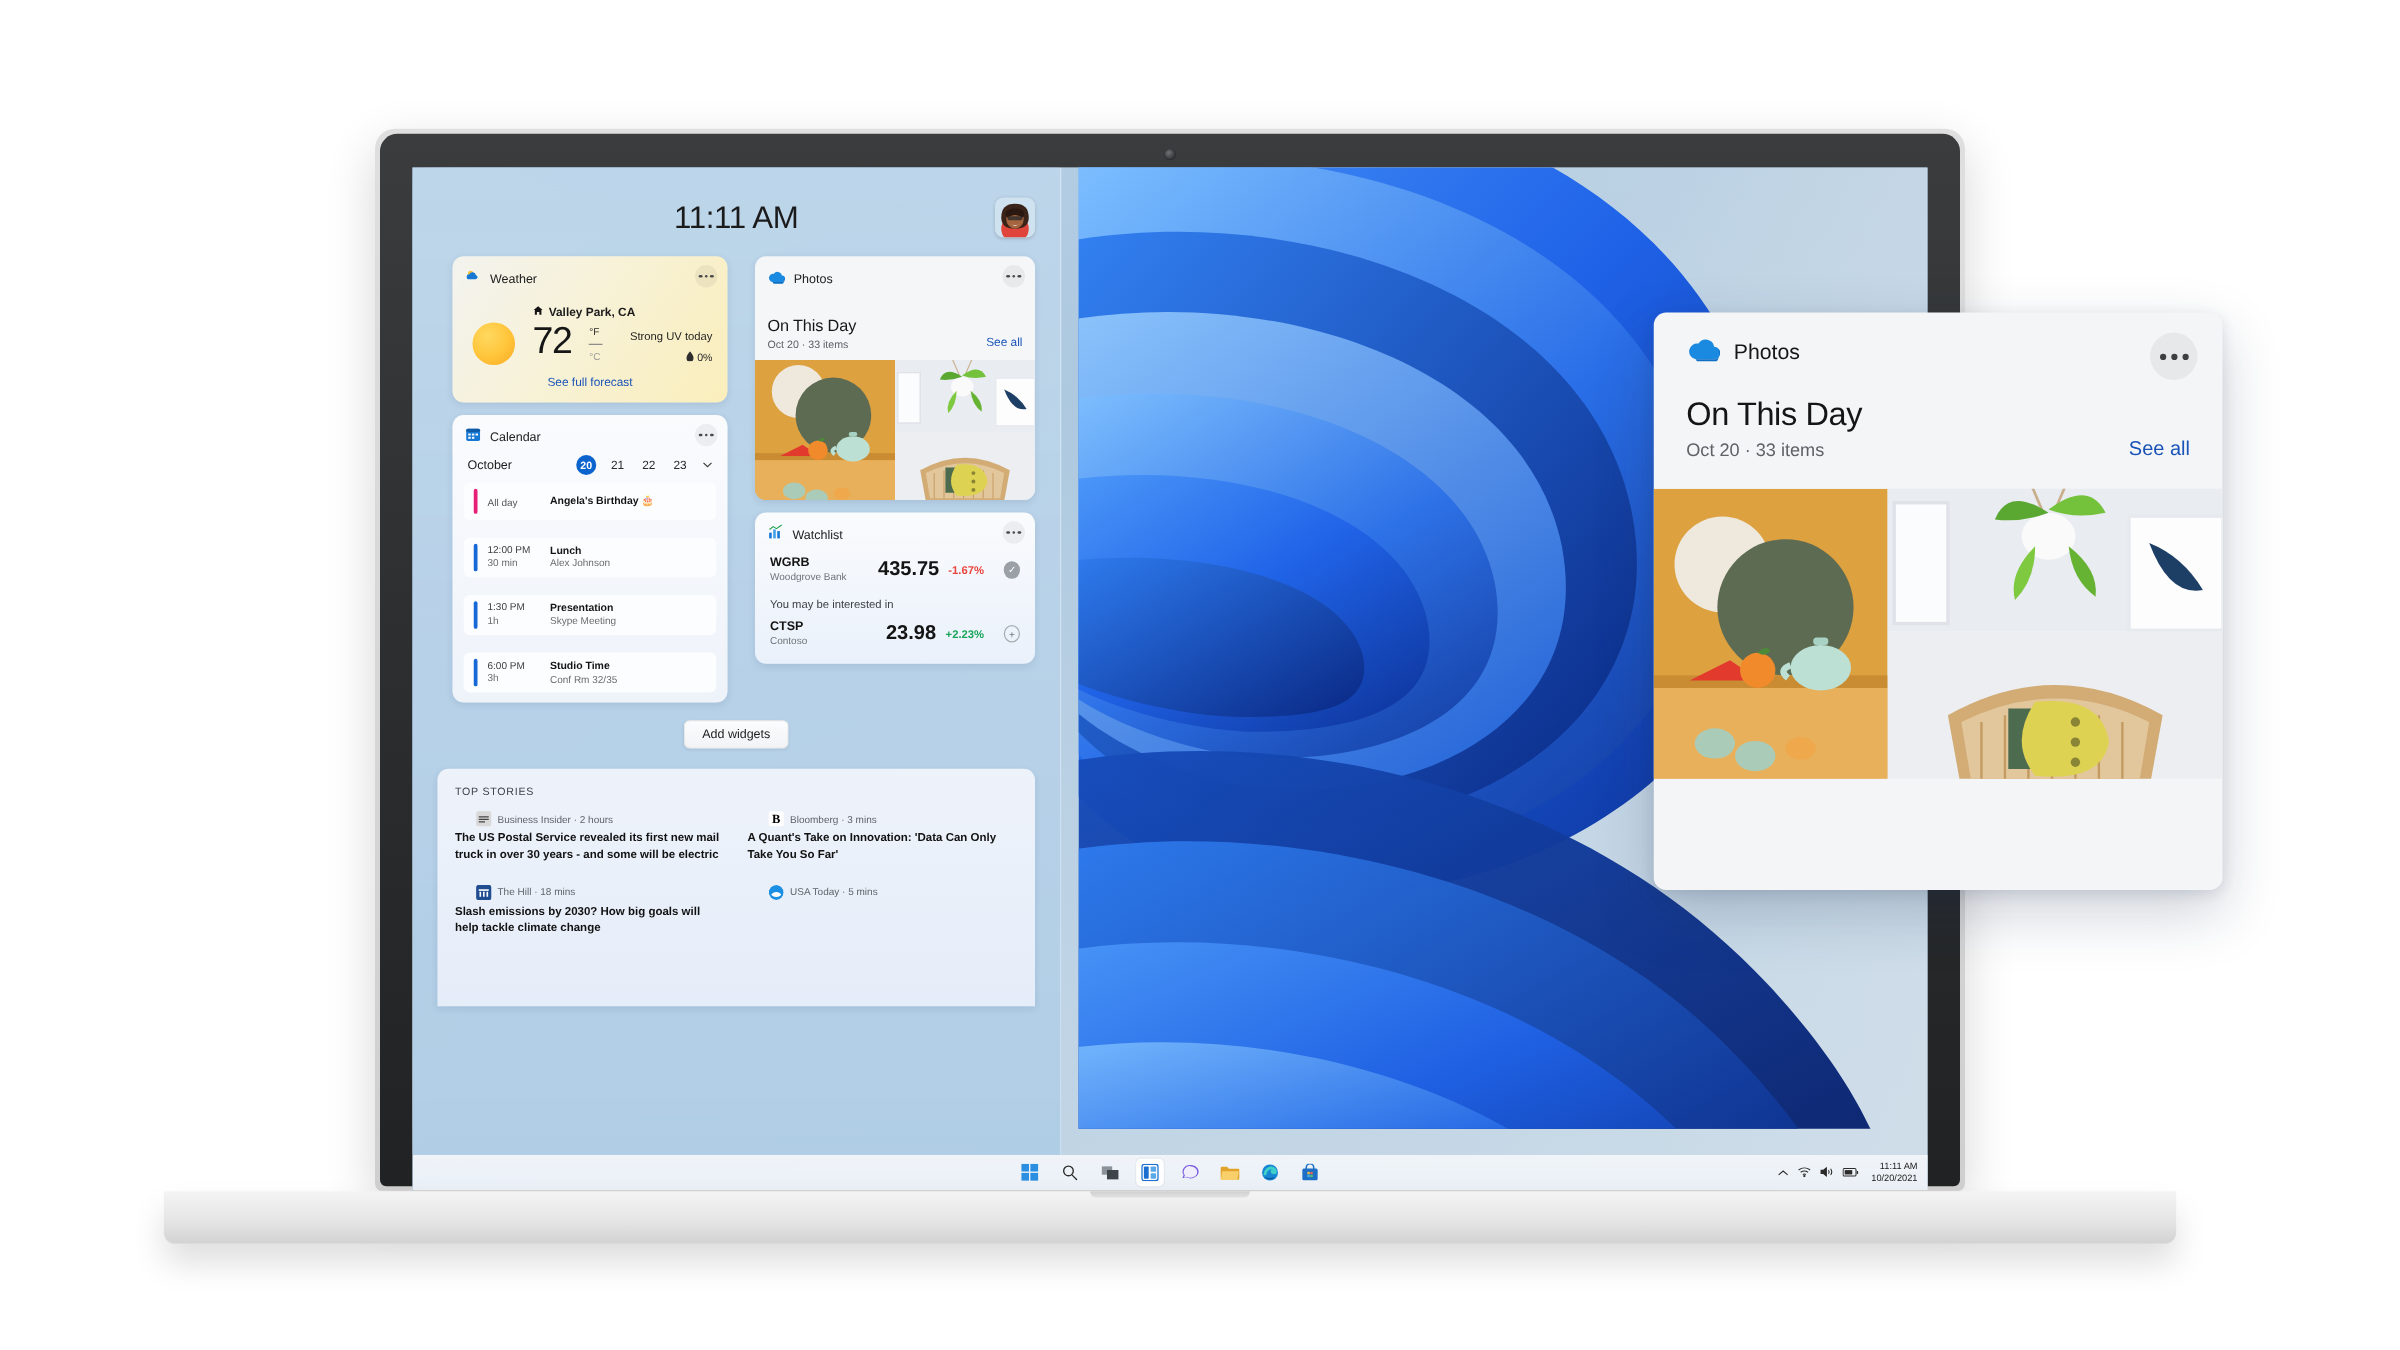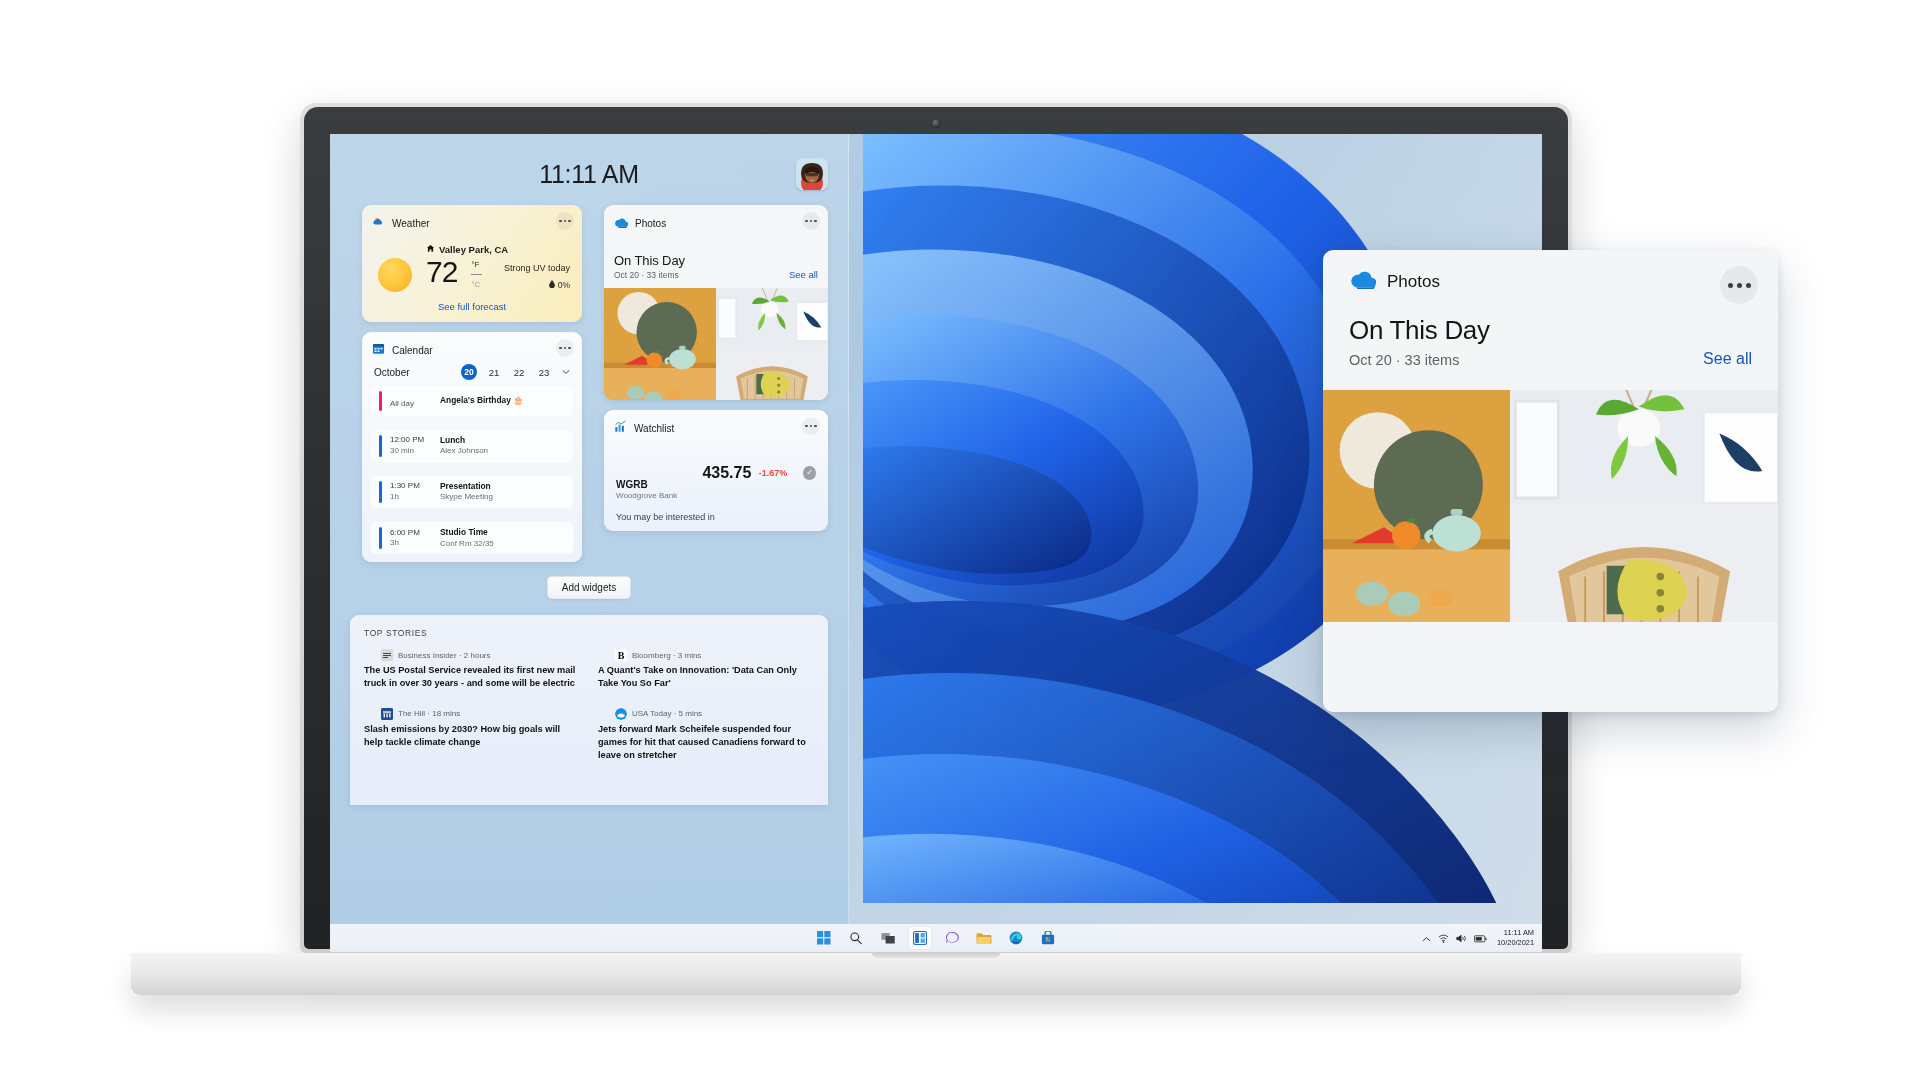--- a/index.html
+++ b/index.html
@@ -155,21 +155,21 @@
   .ph-meta { font-size:8.5px; color:#5e6166; margin-top:2px; }
   .ph-seeall { margin-left:auto; font-size:9.5px; color:#1a54b8; }
   .ph-grid { display:flex; height:112px; margin-top:8px; }
   .ph-left { width:50%; height:100%; }
   .ph-right { width:50%; display:flex; flex-direction:column; }
   .ph-r1 { height:52%; } .ph-r2 { height:48%; }
 
   
   .card-watch { background: linear-gradient(180deg,#fafbfd 0%,#eaf1fb 100%); height:121px; }
   .stock { display:flex; align-items:center; padding: 3px 12px; }
-  .st-names { width:96px;margin-top:34px; }
+  .st-names { width:96px; }
   .st-sym { font-size:10px; color:#141414; font-weight:700; line-height:1.3; }
   .st-co { font-size:8px; color:#70747a; line-height:1.3; }
   .st-price { font-size:16px; color:#141414; font-weight:700; width:48px; text-align:right; }
   .st-chg { font-size:9px; font-weight:700; width:50px; text-align:center; }
   .st-act {
     width:14px; height:14px; border-radius:50%; margin-left:8px;
     display:flex; align-items:center; justify-content:center;
     font-size:8px; color:#fff;
   }
   .st-act.done { background:#9aa0a6; }
@@ -659,21 +659,20 @@
                       <circle cx="6" cy="6" r="6" fill="#1a8fe3"></circle>
                       <path d="M2 7.4q4-3.6 8 0-1 2.2-4 2.2t-4-2.2z" fill="#fff"></path>
                     </svg>
                 </span>
                 <span class="src-name">
                   <span>USA Today</span>
                   ·
                   <span>5 mins</span>
                 </span>
               </div>
-              <div class="story-head">Jets forward Mark Scheifele suspended four games for hit that caused Canadiens forward to leave on stretcher</div>
             </div>
           </div>
         </div>
       </div>
     </div>
 
     <div class="taskbar">
       <div class="tb-icons">
         <span class="tb-btn">
           <svg width="14" height="14" viewBox="0 0 14 14">

